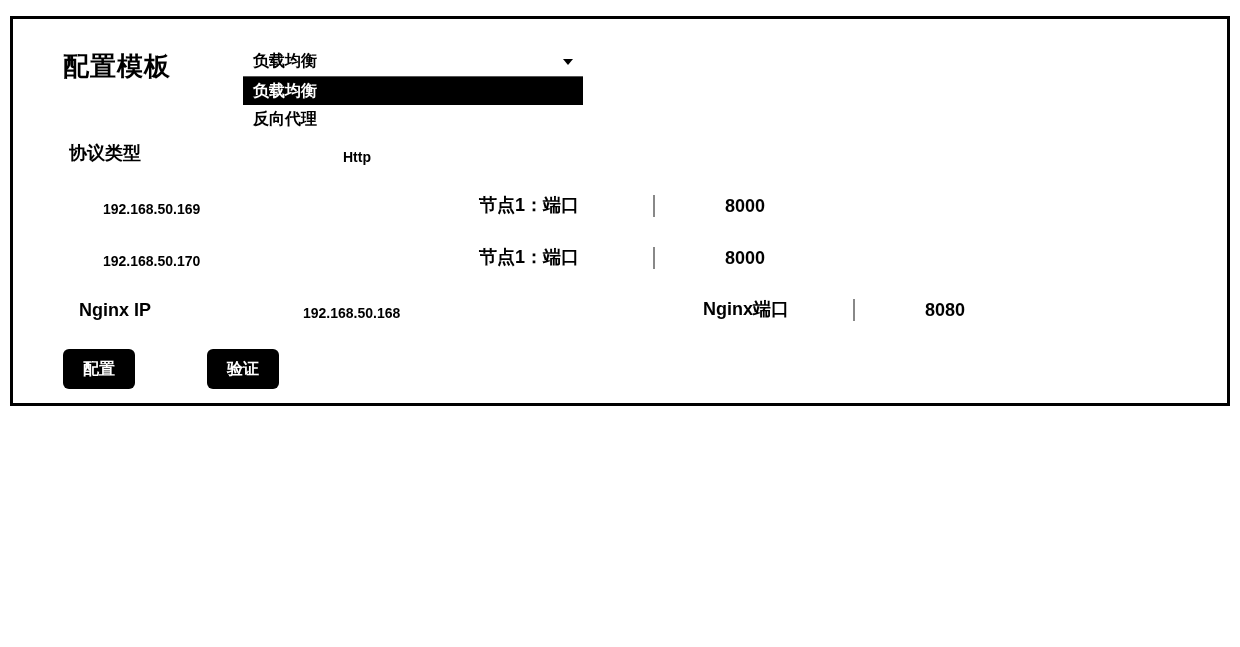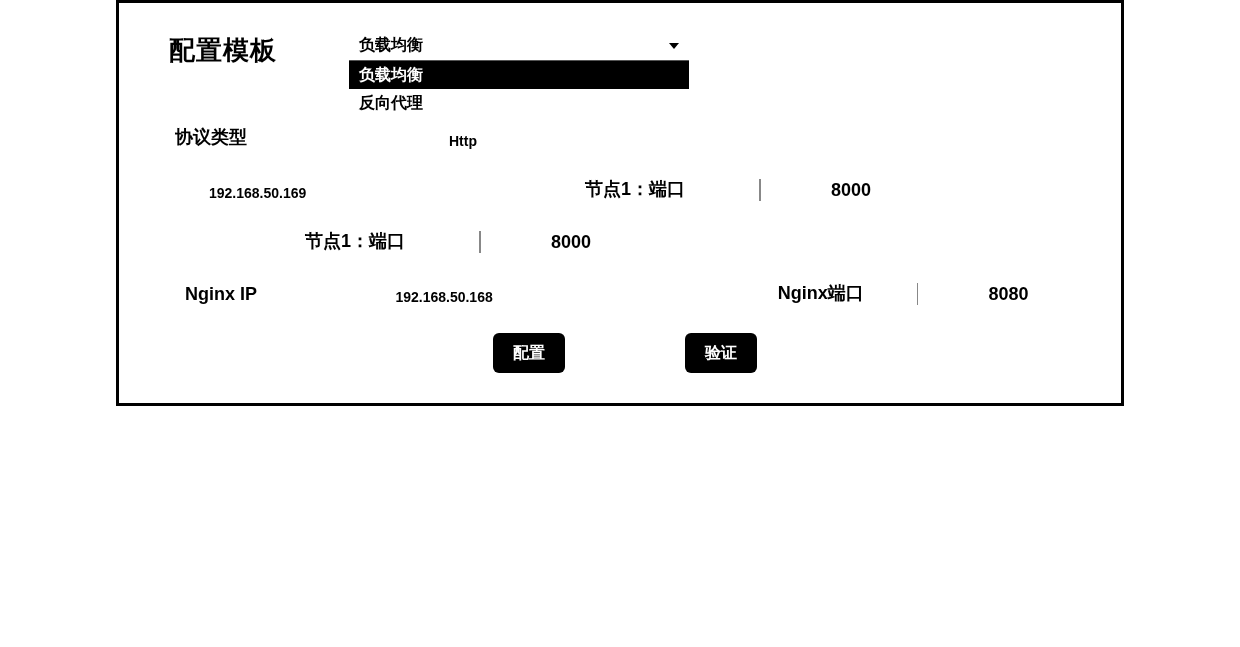--- a/index.html
+++ b/index.html
@@ -5,24 +5,24 @@
   * { box-sizing: border-box; }
   body {
     margin: 0;
     padding: 0;
     background: #fff;
     font-family: "Microsoft YaHei", "SimHei", Arial, sans-serif;
     color: #000;
     width: 1240px;
   }
   .window {
-    width: 1008px;
-    margin: 0 auto;
+    width: 1220px;
+    margin: 16px auto;
     border: 3px solid #000;
-    padding: 30px 40px 30px 50px;
+    padding: 30px 40px 14px 50px;
     position: relative;
   }
   .row { display: flex; align-items: flex-start; margin-bottom: 8px; }
   .title {
     font-size: 26px;
     font-weight: 900;
     letter-spacing: 1px;
     width: 180px;
   }
   .section-title {
@@ -98,22 +98,22 @@
     margin: 0 70px 0 0;
     vertical-align: middle;
   }
   .param-value2 {
     width: 100px;
     font-size: 18px;
     font-weight: 900;
   }
   .buttons {
     display: flex;
-    justify-content: center;
-    gap: 120px;
+    justify-content: flex-start;
+    gap: 72px;
     margin-top: 10px;
   }
   .btn {
     min-width: 72px;
     height: 40px;
     background: #000;
     color: #fff;
     border: none;
     border-radius: 6px;
     font-size: 16px;
@@ -148,20 +148,21 @@
   </div>
 
   <div class="param-row">
     <div class="param-value" style="margin-left:40px;">192.168.50.169</div>
     <div class="param-label2">节点1：端口</div>
     <span class="vline"></span>
     <div class="param-value2">8000</div>
   </div>
 
   <div class="param-row">
+    <div class="param-value" style="margin-left:40px;">192.168.50.170</div>
     <div class="param-label2">节点1：端口</div>
     <span class="vline"></span>
     <div class="param-value2">8000</div>
   </div>
 
   <div class="param-row">
     <div class="param-label" style="padding-left:16px;">Nginx IP</div>
     <div class="param-value" style="margin-left:40px;">192.168.50.168</div>
     <div class="param-label2" style="padding-left:30px;">Nginx端口</div>
     <span class="vline"></span>

